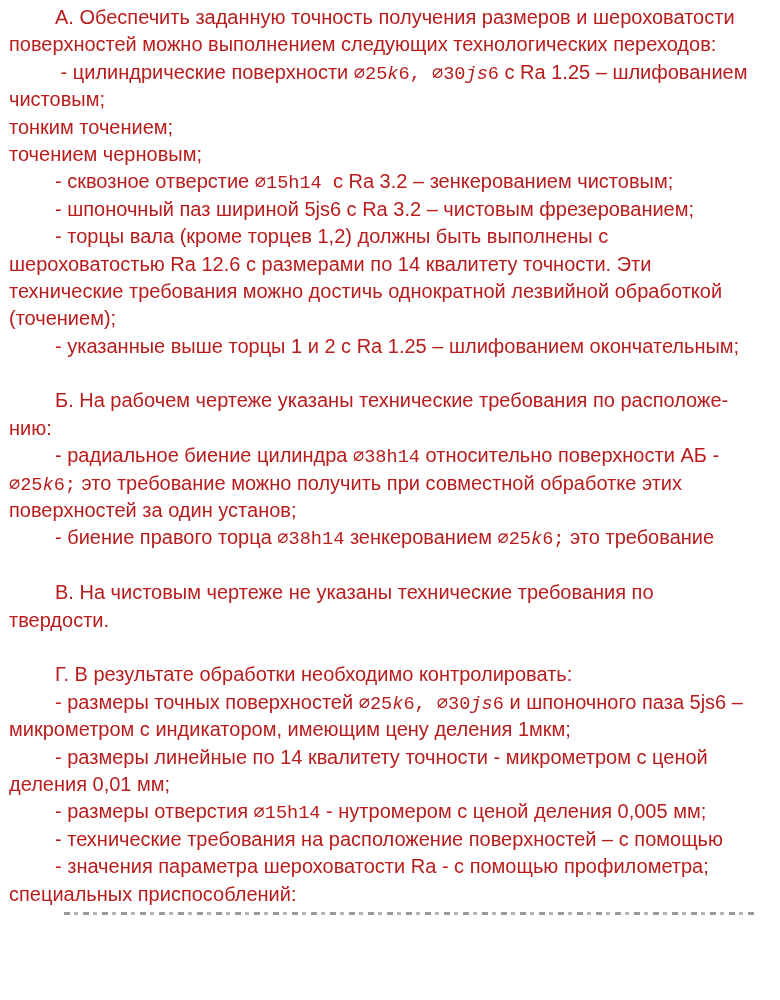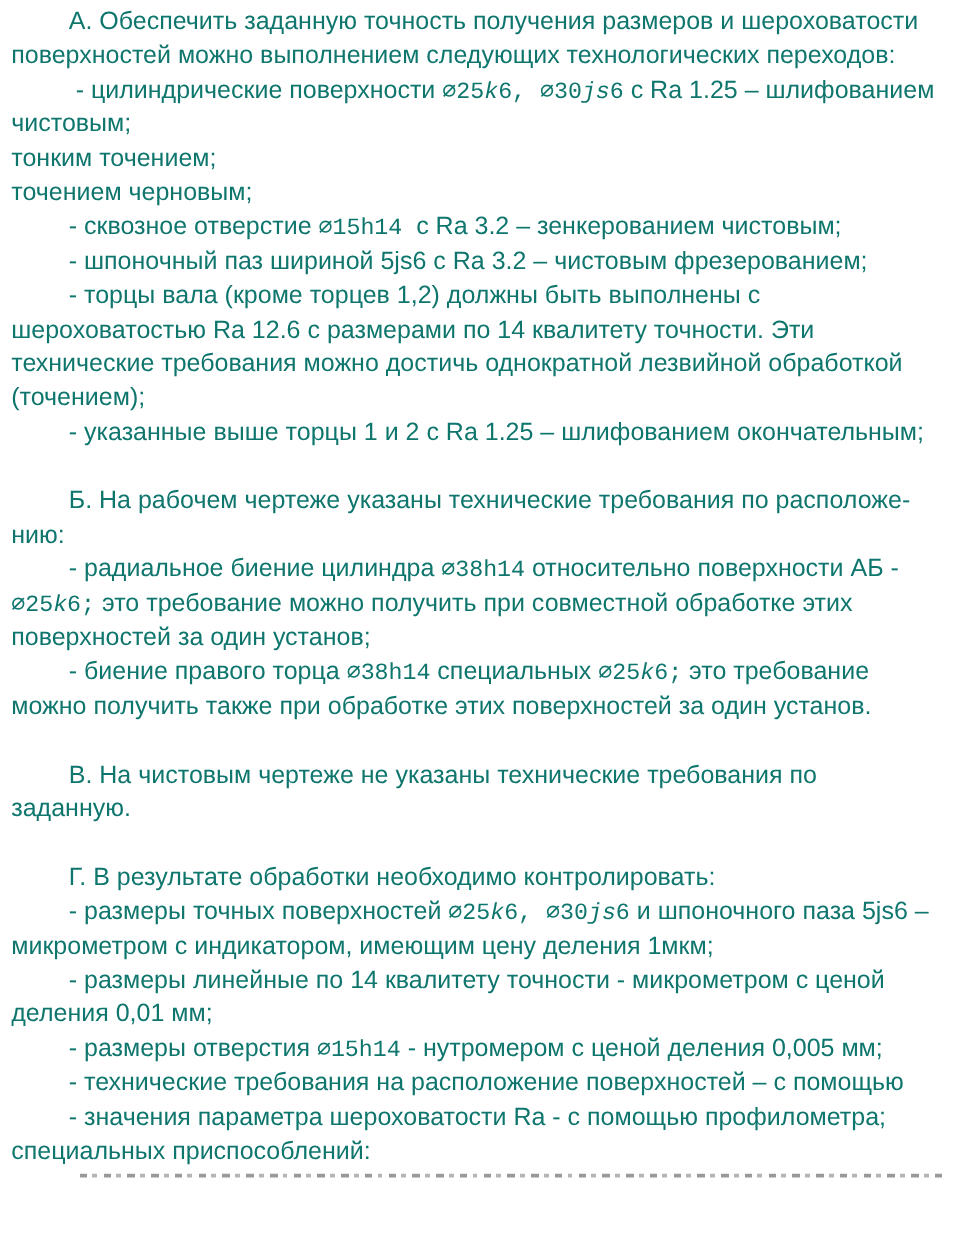--- a/index.html
+++ b/index.html
@@ -13,21 +13,21 @@
     overflow: hidden;
   }
   .page {
     box-sizing: border-box;
     width: 780px;
     height: 1000px;
     padding: 4px 10px 0 9px;
     font-family: "Liberation Sans", sans-serif;
     font-size: 20px;
     line-height: 27.4px;
-    color: #0f766e;
+    color: #b91c1c;
   }
   .line {
     height: 27.4px;
     white-space: pre;
     overflow: hidden;
   }
   .line.indent {
     padding-left: 46px;
   }
   .line.blank {
@@ -70,25 +70,24 @@
     <div class="line"><span class="run">шероховатостью Ra 12.6 с размерами по 14 квалитету точности. Эти</span></div>
     <div class="line"><span class="run">технические требования можно достичь однократной лезвийной обработкой</span></div>
     <div class="line"><span class="run">(точением);</span></div>
     <div class="line indent"><span class="run">- указанные выше торцы 1 и 2 с Ra 1.25 – шлифованием окончательным;</span></div>
     <div class="line blank"></div>
     <div class="line indent"><span class="run">Б. На рабочем чертеже указаны технические требования по расположе-</span></div>
     <div class="line"><span class="run">нию:</span></div>
     <div class="line indent"><span class="run">- радиальное биение цилиндра </span><span class="run math">∅38h14</span><span class="run"> относительно поверхности АБ -</span></div>
     <div class="line"><span class="run math">∅25</span><span class="run math it">k</span><span class="run math">6;</span><span class="run"> это требование можно получить при совместной обработке этих</span></div>
     <div class="line"><span class="run">поверхностей за один установ;</span></div>
-    <div class="line indent"><span class="run">- биение правого торца </span><span class="run math">∅38h14</span><span class="run"> специальных </span><span class="run math">∅25</span><span class="run math it">k</span><span class="run math">6;</span><span class="run"> это требование</span></div>
-    <div class="line"><span class="run">можно получить также при обработке этих поверхностей за один установ.</span></div>
+    <div class="line indent"><span class="run">- биение правого торца </span><span class="run math">∅38h14</span><span class="run"> зенкерованием </span><span class="run math">∅25</span><span class="run math it">k</span><span class="run math">6;</span><span class="run"> это требование</span></div>
     <div class="line blank"></div>
     <div class="line indent"><span class="run">В. На чистовым чертеже не указаны технические требования по</span></div>
-    <div class="line"><span class="run">заданную.</span></div>
+    <div class="line"><span class="run">твердости.</span></div>
     <div class="line blank"></div>
     <div class="line indent"><span class="run">Г. В результате обработки необходимо контролировать:</span></div>
     <div class="line indent"><span class="run">- размеры точных поверхностей </span><span class="run math">∅25</span><span class="run math it">k</span><span class="run math">6,</span><span class="run">  </span><span class="run math">∅30</span><span class="run math it">js</span><span class="run math">6</span><span class="run"> и шпоночного паза 5js6 –</span></div>
     <div class="line"><span class="run">микрометром с индикатором, имеющим цену деления 1мкм;</span></div>
     <div class="line indent"><span class="run">- размеры линейные по 14 квалитету точности - микрометром с ценой</span></div>
     <div class="line"><span class="run">деления 0,01 мм;</span></div>
     <div class="line indent"><span class="run">- размеры отверстия </span><span class="run math">∅15h14</span><span class="run"> - нутромером с ценой деления 0,005 мм;</span></div>
     <div class="line indent"><span class="run">- технические требования на расположение поверхностей – с помощью</span></div>
     <div class="line indent"><span class="run">- значения параметра шероховатости Ra - с помощью профилометра;</span></div>
     <div class="line"><span class="run">специальных приспособлений:</span></div>

